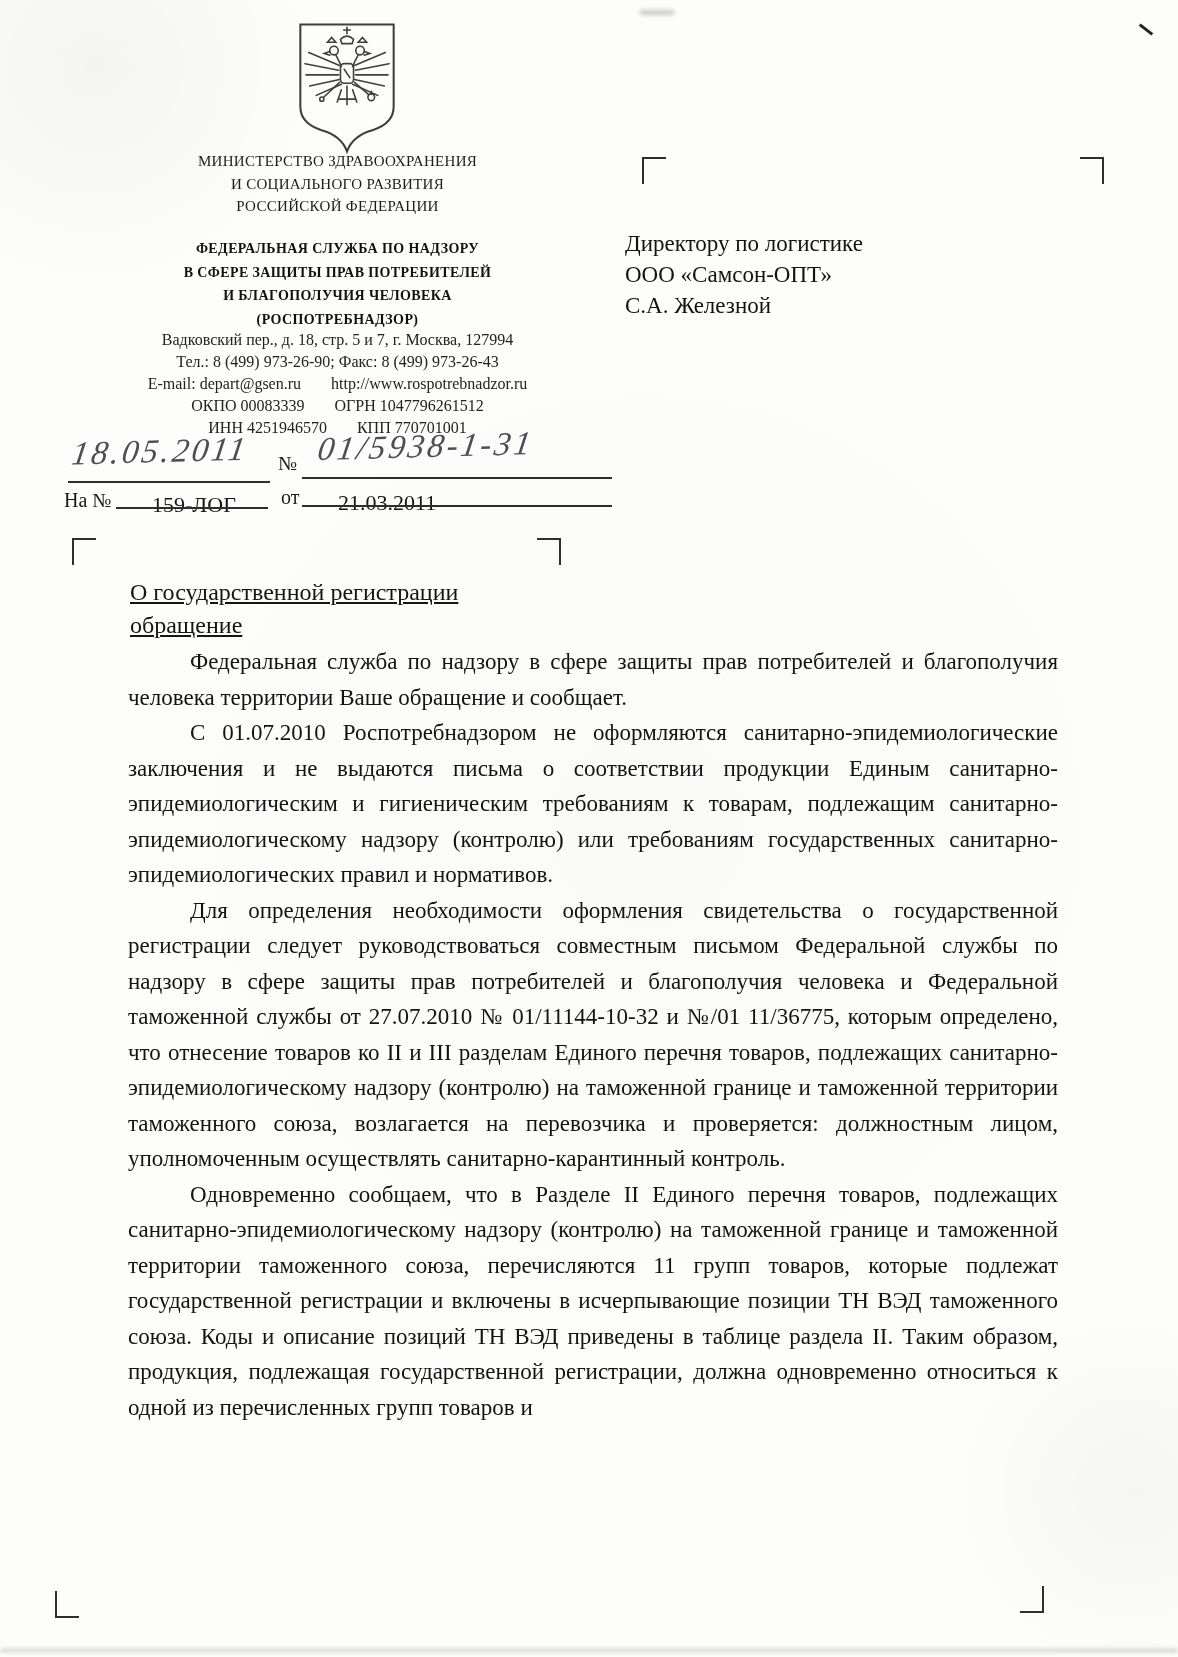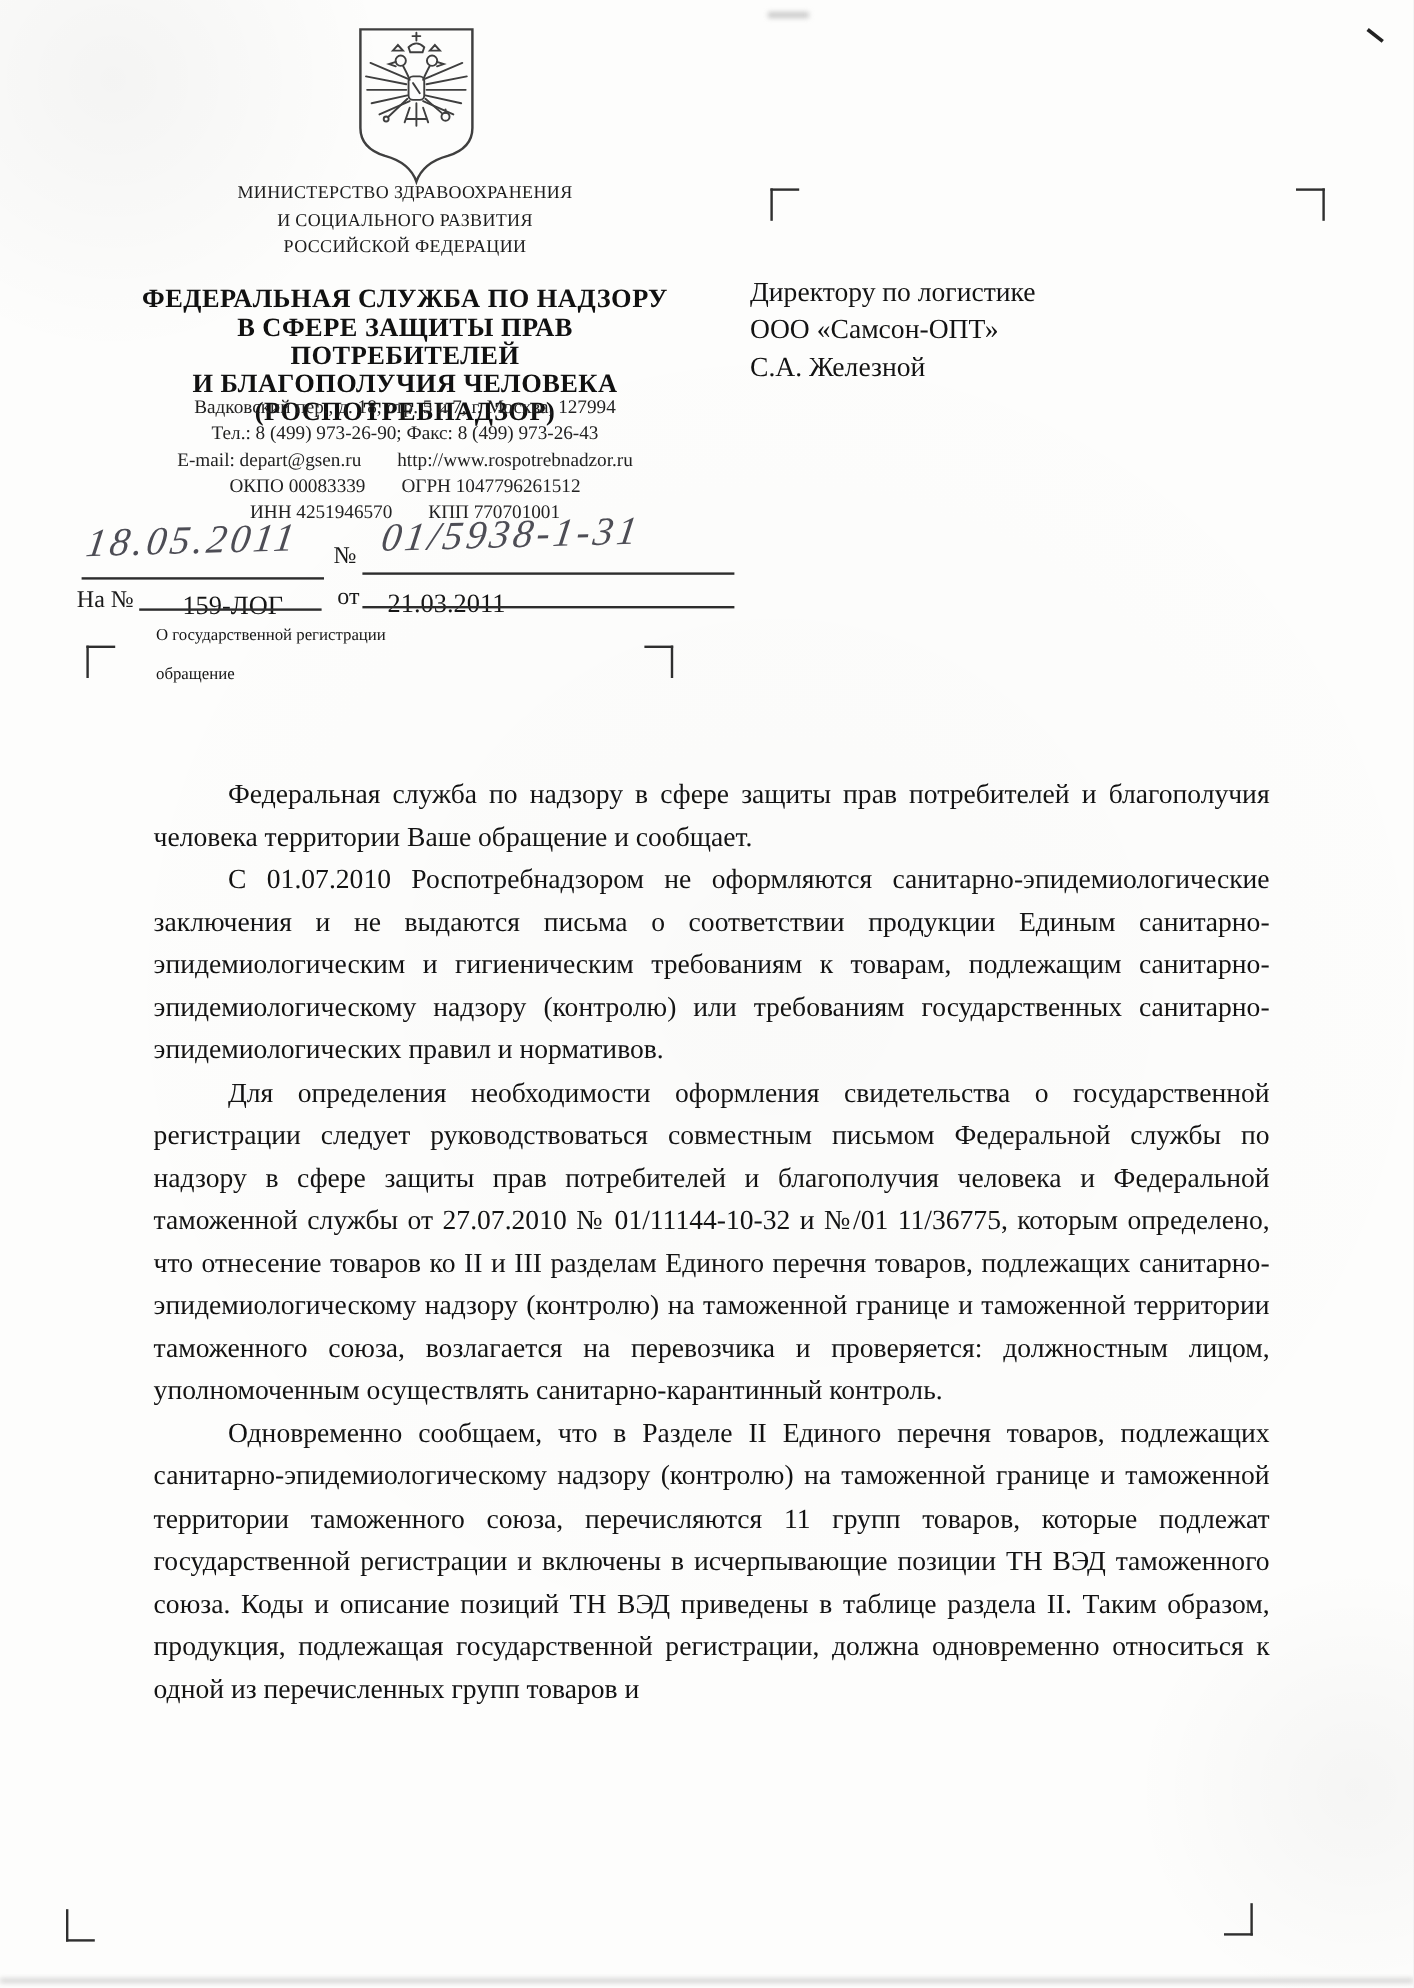--- a/index.html
+++ b/index.html
@@ -13,21 +13,21 @@
     overflow:hidden;
     background-image:
       radial-gradient(circle at 8% 4%, rgba(0,0,0,0.035), transparent 12%),
       radial-gradient(circle at 96% 90%, rgba(0,0,0,0.03), transparent 10%),
       radial-gradient(circle at 55% 50%, rgba(0,0,0,0.012), transparent 60%);
   }
   .abs{position:absolute;}
   
   .lh-col{left:100px;width:475px;text-align:center;}
   .ministry{top:150px;font-size:15px;line-height:22.5px;letter-spacing:.3px;color:#1c1c1c;}
-  .agency{top:237px;font-size:22px;line-height:23.5px;font-weight:bold;letter-spacing:.4px;color:#111;}
+  .agency{top:237px;font-size:14px;line-height:23.5px;font-weight:bold;letter-spacing:.4px;color:#111;}
   .lh-line{display:block;}
   .addr{top:331px;font-size:16px;color:#222;}
   .phone{top:353px;font-size:16px;color:#222;}
   .mailrow{top:375px;font-size:16px;color:#222;}
   .okporow{top:397px;font-size:16px;color:#222;}
   .innrow{top:419px;font-size:16px;color:#222;}
   .gap-l{margin-left:30px;}
   
   .emblem{left:291px;top:14px;width:112px;height:146px;}
   
@@ -45,21 +45,21 @@
   }
   .reflabel{position:absolute;font-size:20px;color:#1a1a1a;}
   .refval{position:absolute;font-size:22px;color:#161616;white-space:nowrap;}
   
   .mark{position:absolute;width:22px;height:25px;}
   .m-tl{border-top:2px solid #2f2f2f;border-left:2px solid #2f2f2f;}
   .m-tr{border-top:2px solid #2f2f2f;border-right:2px solid #2f2f2f;}
   .m-bl{border-bottom:2px solid #2f2f2f;border-left:2px solid #2f2f2f;}
   .m-br{border-bottom:2px solid #2f2f2f;border-right:2px solid #2f2f2f;}
   
-  .subject{left:130px;top:513px;font-size:14px;line-height:33px;color:#151515;}
+  .subject{left:130px;top:576px;font-size:24px;line-height:33px;color:#151515;text-decoration:underline;}
   .body-text{left:128px;top:644px;width:930px;font-size:23px;line-height:35.5px;
              text-align:justify;color:#131313;}
   .body-text p{margin:0;text-indent:62px;}
   
   .artifact{position:absolute;background:#222;}
   .smudge{position:absolute;background:#c9c9c9;filter:blur(2px);}
 </style>
 </head>
 <body>
 
@@ -131,21 +131,21 @@
   <div class="hand" style="left:72px;top:433px;">18.05.2011</div>
   <div class="rule" style="left:68px;top:481px;width:202px;"></div>
   <div class="reflabel" style="left:278px;top:452px;">№</div>
   <div class="hand" style="left:318px;top:428px;">01/5938-1-31</div>
   <div class="rule" style="left:302px;top:477px;width:310px;"></div>
 
   <div class="reflabel" style="left:64px;top:489px;">На №</div>
   <div class="refval" style="left:152px;top:492px;">159-ЛОГ</div>
   <div class="rule" style="left:116px;top:507px;width:152px;"></div>
   <div class="reflabel" style="left:281px;top:486px;">от</div>
-  <div class="refval" style="left:323px;top:490px;">21.03.2011</div>
+  <div class="refval" style="left:338px;top:490px;">21.03.2011</div>
   <div class="rule" style="left:302px;top:505px;width:310px;"></div>
 
   <div class="mark m-tl" style="left:642px;top:157px;"></div>
   <div class="mark m-tr" style="left:1080px;top:157px;"></div>
   <div class="mark m-tl" style="left:72px;top:538px;"></div>
   <div class="mark m-tr" style="left:537px;top:538px;"></div>
   <div class="mark m-bl" style="left:55px;top:1591px;"></div>
   <div class="mark m-br" style="left:1020px;top:1586px;"></div>
 
   <div class="abs subject">

